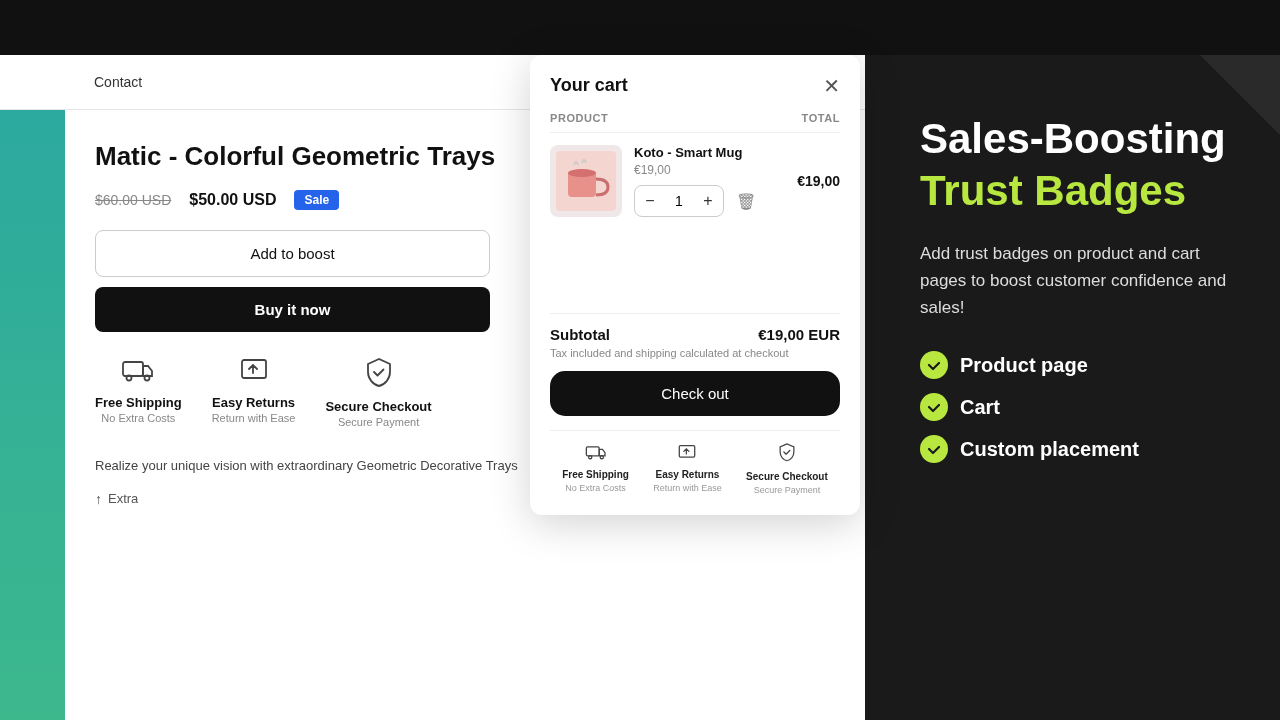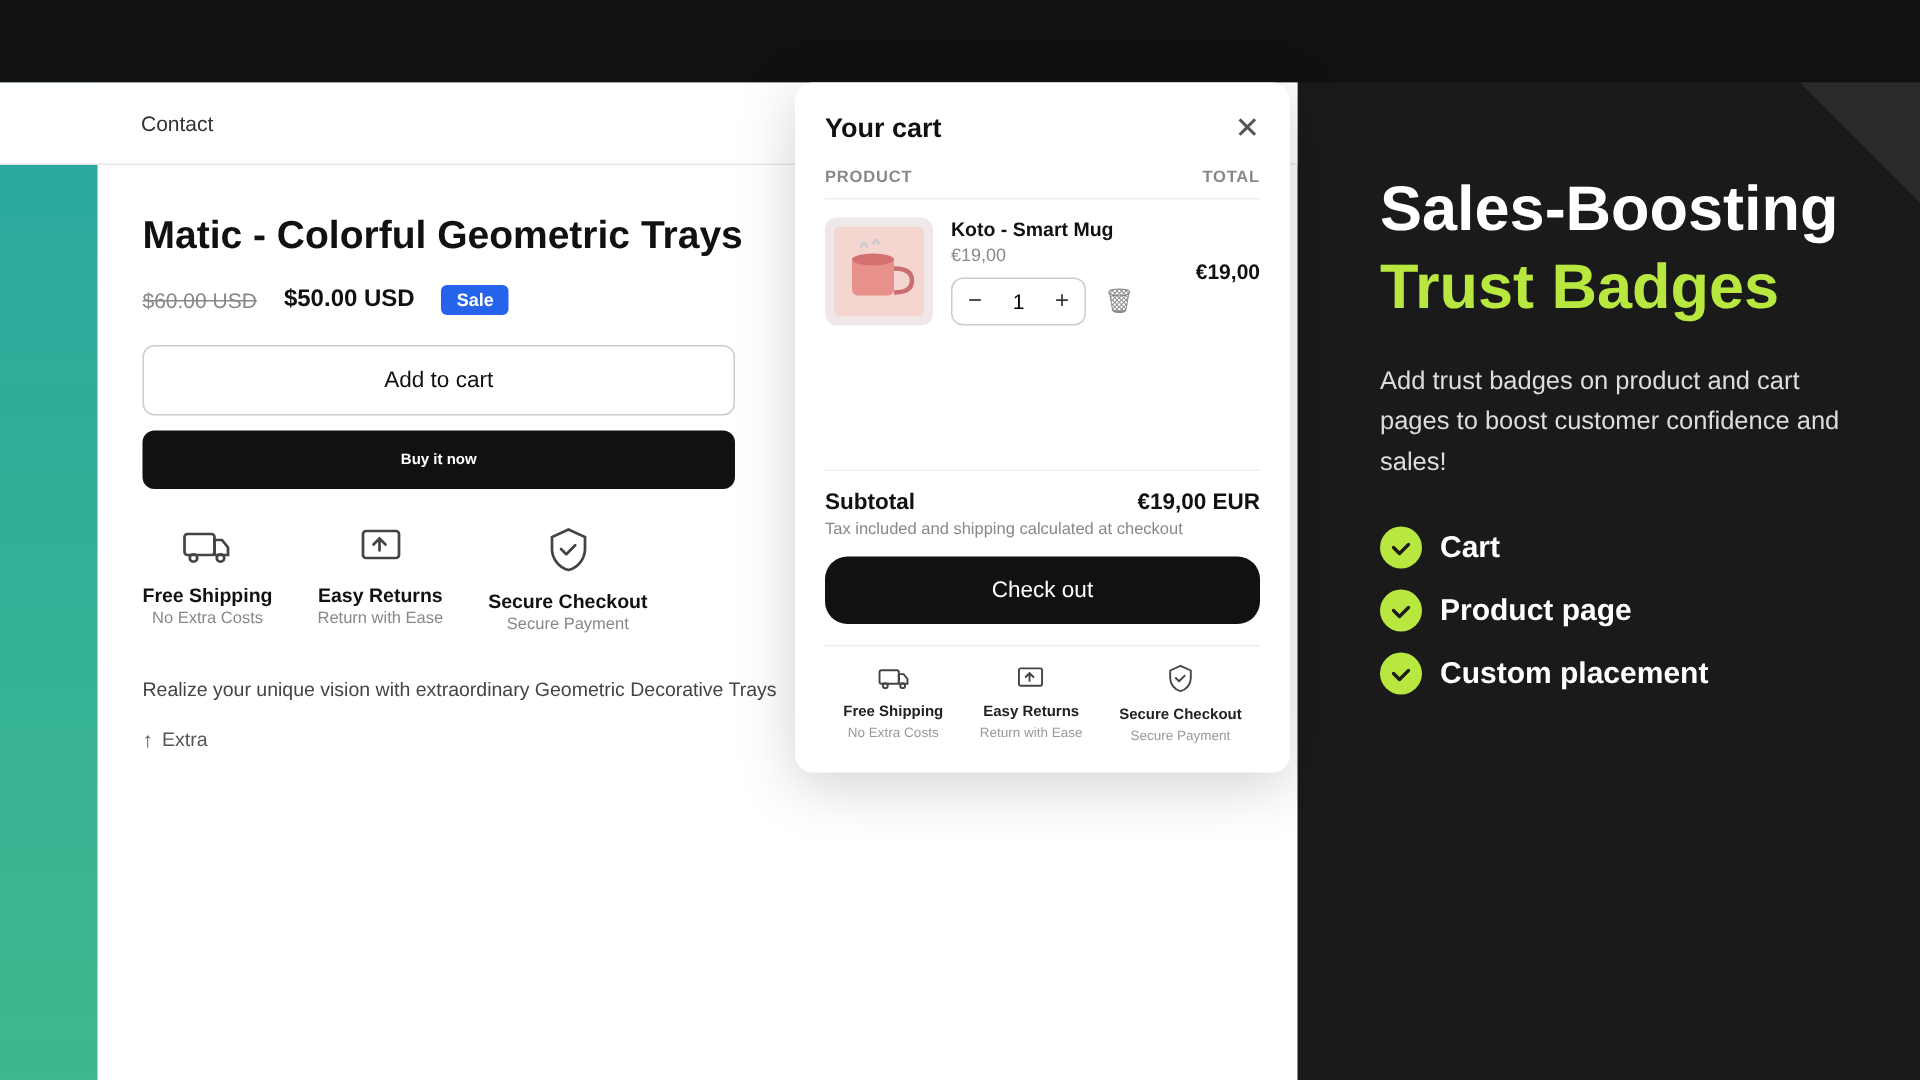--- a/index.html
+++ b/index.html
@@ -137,21 +137,21 @@
       cursor: pointer;
       margin-bottom: 10px;
       display: block;
     }
     .btn-buy-now {
       width: 395px;
       padding: 14px;
       border: none;
       background: #111;
       border-radius: 8px;
-      font-size: 10px;
+      font-size: 15px;
       font-weight: 600;
       color: #fff;
       cursor: pointer;
       display: block;
       margin-bottom: 24px;
     }
 
     
     .trust-badges {
       display: flex;
@@ -493,21 +493,21 @@
 
   <div class="product-area">
     <h1 class="product-title">Matic - Colorful Geometric Trays</h1>
 
     <div class="price-row">
       <span class="price-original">$60.00 USD</span>
       <span class="price-sale">$50.00 USD</span>
       <span class="sale-badge">Sale</span>
     </div>
 
-    <button class="btn-add-to-cart">Add to cart</button>
+    <button class="btn-add-to-cart">Add to boost</button>
     <button class="btn-buy-now">Buy it now</button>
 
     <div class="trust-badges">
       <div class="trust-badge-item">
         <span class="trust-badge-icon">
           <svg width="32" height="28" viewBox="0 0 32 28" fill="none" xmlns="http://www.w3.org/2000/svg">
             <rect x="1" y="6" width="20" height="14" rx="2" stroke="#444" stroke-width="1.8" fill="none"></rect>
             <path d="M21 10h5l4 5v5h-9V10z" stroke="#444" stroke-width="1.8" fill="none"></path>
             <circle cx="7" cy="22" r="2.5" stroke="#444" stroke-width="1.8" fill="none"></circle>
             <circle cx="25" cy="22" r="2.5" stroke="#444" stroke-width="1.8" fill="none"></circle>
@@ -646,30 +646,30 @@
   <div class="promo-heading-green">Trust Badges</div>
   <p class="promo-desc">Add trust badges on product and cart pages to boost customer confidence and sales!</p>
 
   <div class="promo-features">
     <div class="promo-feature-item">
       <div class="promo-check">
         <svg viewBox="0 0 14 14" fill="none" xmlns="http://www.w3.org/2000/svg">
           <path d="M2 7l4 4 6-6" stroke="#1a1a1a" stroke-width="2.2" stroke-linecap="round" stroke-linejoin="round"></path>
         </svg>
       </div>
-      <span>Cart</span>
+      <span>Product page</span>
     </div>
 
     <div class="promo-feature-item">
       <div class="promo-check">
         <svg viewBox="0 0 14 14" fill="none" xmlns="http://www.w3.org/2000/svg">
           <path d="M2 7l4 4 6-6" stroke="#1a1a1a" stroke-width="2.2" stroke-linecap="round" stroke-linejoin="round"></path>
         </svg>
       </div>
-      <span>Product page</span>
+      <span>Cart</span>
     </div>
 
     <div class="promo-feature-item">
       <div class="promo-check">
         <svg viewBox="0 0 14 14" fill="none" xmlns="http://www.w3.org/2000/svg">
           <path d="M2 7l4 4 6-6" stroke="#1a1a1a" stroke-width="2.2" stroke-linecap="round" stroke-linejoin="round"></path>
         </svg>
       </div>
       <span>Custom placement</span>
     </div>

